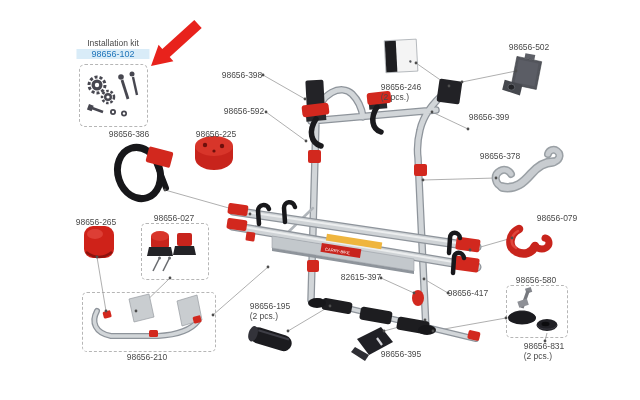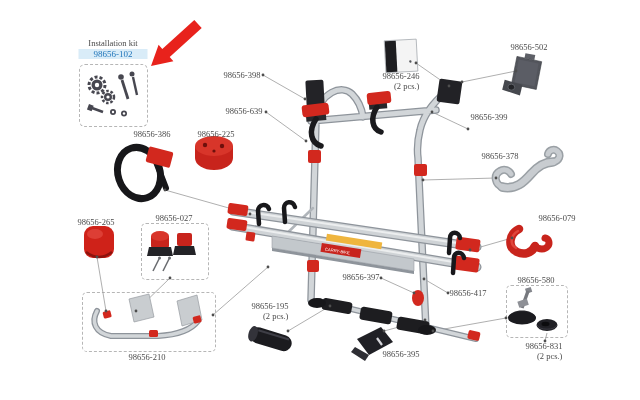--- a/index.html
+++ b/index.html
@@ -1,20 +1,20 @@
 <!DOCTYPE html>
 <html><head>
 <meta charset="utf-8">
 <style>
   html,body{margin:0;padding:0;background:#fff;}
   .stage{position:relative;width:640px;height:400px;background:#ffffff;overflow:hidden;
          font-family:"Liberation Sans",sans-serif;}
   svg.layer{position:absolute;left:0;top:0;}
   .plabel{position:absolute;transform:translateX(-50%);font-size:8.5px;line-height:10px;
-          color:#4a4a4a;white-space:nowrap;text-align:right;font-family:Liberation Serif, serif;}
+          color:#4a4a4a;white-space:nowrap;text-align:left;}
   .dashed{position:absolute;border:1px dashed #b6b6b6;border-radius:6px;}
   .kitnum{font-size:9px;color:#2176ba;background:#d9ecf8;padding:0 15px;}
 </style>
 </head>
 <body>
 
 <div class="stage">
 
   <div class="dashed" style="left:79px;top:64px;width:67px;height:61px;"></div>
   <div class="dashed" style="left:141px;top:223px;width:66px;height:55px;border-radius:5px;"></div>
@@ -255,37 +255,37 @@
       <circle cx="433" cy="331" r="1.4"></circle>
         <circle cx="506" cy="318" r="1.4"></circle>
       <circle cx="545" cy="341" r="1.4"></circle>
     </g>
   </svg>
 
   <div class="plabel" style="left:113px;top:38px">Installation kit</div>
   <div class="plabel" style="left:113px;top:49px"><span class="kitnum">98656-102</span></div>
 
   <div class="plabel" style="left:242px;top:70px">98656-398</div>
-  <div class="plabel" style="left:244px;top:106px">98656-639</div>
+  <div class="plabel" style="left:244px;top:106px">98656-592</div>
   <div class="plabel" style="left:216px;top:129px">98656-225</div>
-  <div class="plabel" style="left:152px;top:129px">98656-386</div>
+  <div class="plabel" style="left:129px;top:129px">98656-386</div>
   <div class="plabel" style="left:96px;top:217px">98656-265</div>
   <div class="plabel" style="left:174px;top:213px">98656-027</div>
   <div class="plabel" style="left:147px;top:352px">98656-210</div>
 
   <div class="plabel" style="left:270px;top:301px">
     <div>98656-195</div>
     <div>(2 pcs.)</div>
   </div>
 
-  <div class="plabel" style="left:361px;top:272px">98656-397</div>
+  <div class="plabel" style="left:361px;top:272px">82615-397</div>
   <div class="plabel" style="left:401px;top:349px">98656-395</div>
   <div class="plabel" style="left:468px;top:288px">98656-417</div>
 
-  <div class="plabel" style="left:401px;top:71px">
+  <div class="plabel" style="left:401px;top:82px">
     <div>98656-246</div>
     <div>(2 pcs.)</div>
   </div>
 
   <div class="plabel" style="left:529px;top:42px">98656-502</div>
   <div class="plabel" style="left:489px;top:112px">98656-399</div>
   <div class="plabel" style="left:500px;top:151px">98656-378</div>
   <div class="plabel" style="left:557px;top:213px">98656-079</div>
   <div class="plabel" style="left:536px;top:275px">98656-580</div>
 

